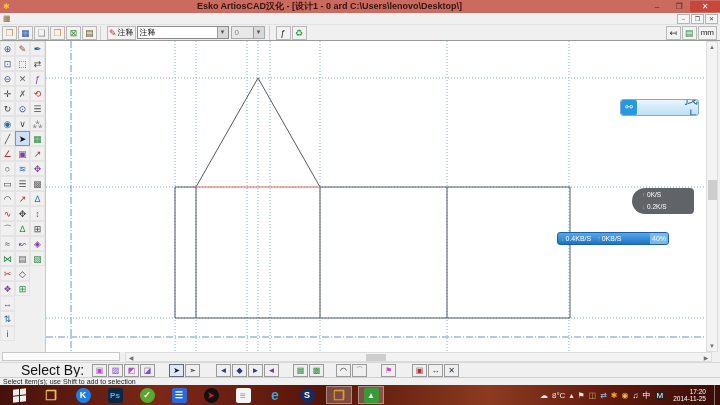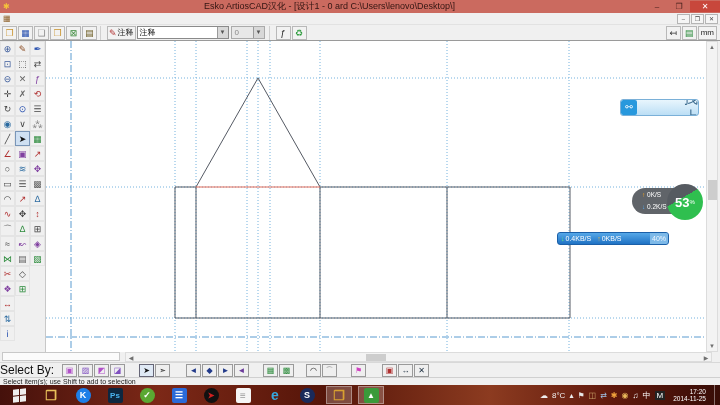--- a/index.html
+++ b/index.html
@@ -2,21 +2,21 @@
 <html><head>
 <meta charset="utf-8">
 <style>
   *{margin:0;padding:0;box-sizing:border-box;}
   body{font-family:"Liberation Sans",sans-serif;}
   .screen{position:relative;width:720px;height:405px;overflow:hidden;background:#f0f0f0;font-family:"Liberation Sans",sans-serif;}
 
   
   .titlebar{position:absolute;left:0;top:0;width:720px;height:13px;background:#cb6a5f;display:flex;align-items:center;}
   .titlebar .appicon{width:10px;height:9px;margin-left:3px;font-size:8px;line-height:9px;color:#f5c23a;}
-  .titlebar .title{flex:1;text-align:center;font-size:9px;color:#321512;line-height:13px;white-space:nowrap;}
+  .titlebar .title{flex:1;text-align:center;font-size:9px;color:#321512;line-height:13px;white-space:nowrap;font-weight:bold;}
   .wbtn{width:22px;height:11px;margin-top:0;text-align:center;font-size:8px;line-height:11px;color:#3a1a16;}
   .wbtn.close{width:30px;background:#c8473c;color:#fff;}
 
   
   .menubar{position:absolute;left:0;top:13px;width:720px;height:12px;background:#f0f0f0;display:flex;align-items:center;border-bottom:1px solid #e2e2e2;}
   .menubar .childicon{font-size:8px;color:#8a5a20;margin:0 4px 0 3px;}
   .menu-item{font-size:9px;color:#111;padding:0 5px;line-height:12px;white-space:nowrap;}
   .mdi-controls{margin-left:auto;display:flex;gap:1px;padding-right:2px;}
   .mdi-btn{width:13px;height:10px;background:#f5f5f5;border:1px solid #b5b5b5;font-size:6px;line-height:8px;text-align:center;color:#444;}
 
@@ -45,21 +45,21 @@
   .vscroll .arr{position:absolute;left:0;width:10px;height:10px;text-align:center;font-size:6px;color:#707070;line-height:10px;}
   .vscroll .thumb{position:absolute;left:1px;top:138px;width:9px;height:20px;background:#cdcdcd;}
   .hscroll{position:absolute;left:0;top:352px;width:720px;height:10px;background:#f0f0f0;}
   .hscroll .well{position:absolute;left:2px;top:0;width:118px;height:9px;background:#fbfbfb;border:1px solid #c8c8c8;}
   .hscroll .track{position:absolute;left:125px;top:0;width:587px;height:10px;background:#f3f3f3;border:1px solid #dcdcdc;}
   .hscroll .arr{position:absolute;top:1px;width:10px;height:8px;text-align:center;font-size:6px;color:#707070;line-height:8px;}
   .hscroll .thumb{position:absolute;left:240px;top:1px;width:20px;height:7px;background:#cdcdcd;}
 
   
   .selectbar{position:absolute;left:0;top:362px;width:720px;height:15px;background:#f0f0f0;border-top:1px solid #d8d8d8;display:flex;align-items:center;}
-  .selectbar .sel-label{font-size:12px;color:#111;padding-left:0;white-space:nowrap;}
+  .selectbar .sel-label{font-size:14px;color:#111;padding-left:21px;white-space:nowrap;}
   .sel-group{display:flex;gap:1px;}
   .sel-btn{width:15px;height:13px;border:1px solid #9a9a9a;background:#efefef;font-size:8px;line-height:12px;text-align:center;overflow:hidden;}
   .sel-btn.pressed{background:#dfe9f5;border:1px solid #667;}
 
   
   .statusmsg{position:absolute;left:0;top:377px;width:720px;height:8px;background:#f0f0f0;border-top:1px solid #d0d0d0;font-size:7px;line-height:8px;color:#222;padding-left:3px;white-space:nowrap;}
 
   
   .taskbar{position:absolute;left:0;top:385px;width:720px;height:20px;background:linear-gradient(90deg,#45110b,#7c2817 22%,#551509 45%,#8c3b20 68%,#60190d 85%,#380d07);display:flex;align-items:center;}
   .tb-item{width:26px;height:18px;margin-left:6px;display:flex;align-items:center;justify-content:center;flex-shrink:0;}
@@ -303,24 +303,20 @@
   <div class="upload-btn">
     <span class="uicon">⚯</span>
     <span class="utext">拖拽上传</span>
   </div>
 
   <div class="speed-bubble">
     <div class="up"><span class="arr">↑</span> <span>0K/S</span></div>
     <div class="down"><span class="arr">↓</span> <span>0.2K/S</span></div>
   </div>
 
-  <div class="mem-ball">
-    <span class="v">53</span>
-      <span class="u">%</span>
-  </div>
 
   <div class="net-bar">
     <span class="seg">
         <span class="da">↓</span>
         <span>0.4KB/S</span>
       </span>
     <span class="seg">
         <span class="ua">↑</span>
         <span>0KB/S</span>
       </span>

